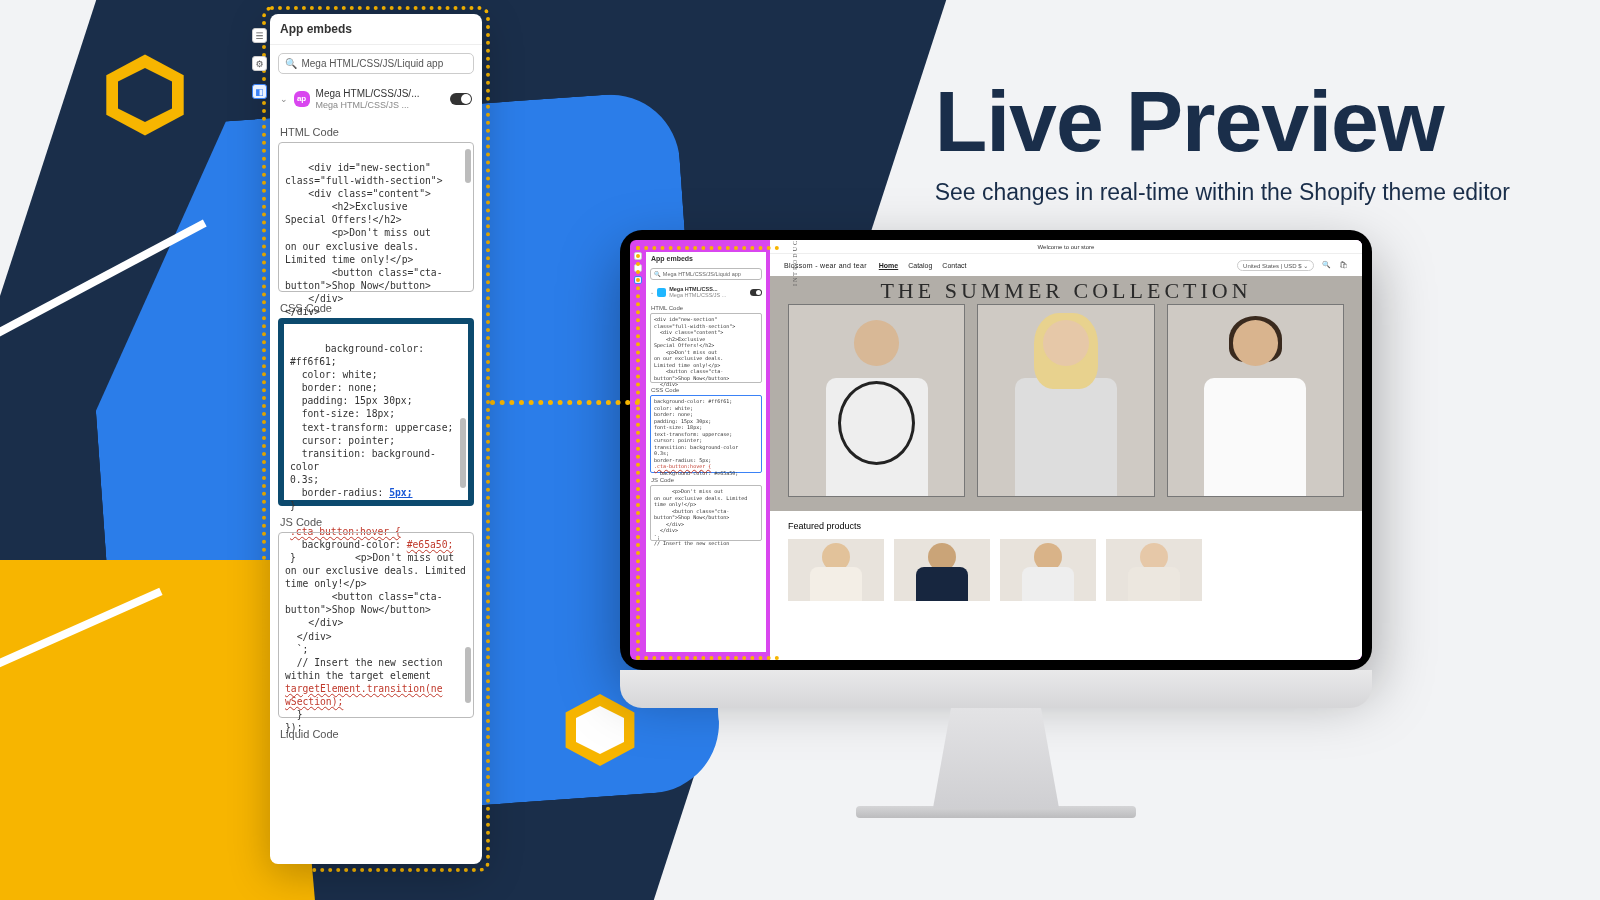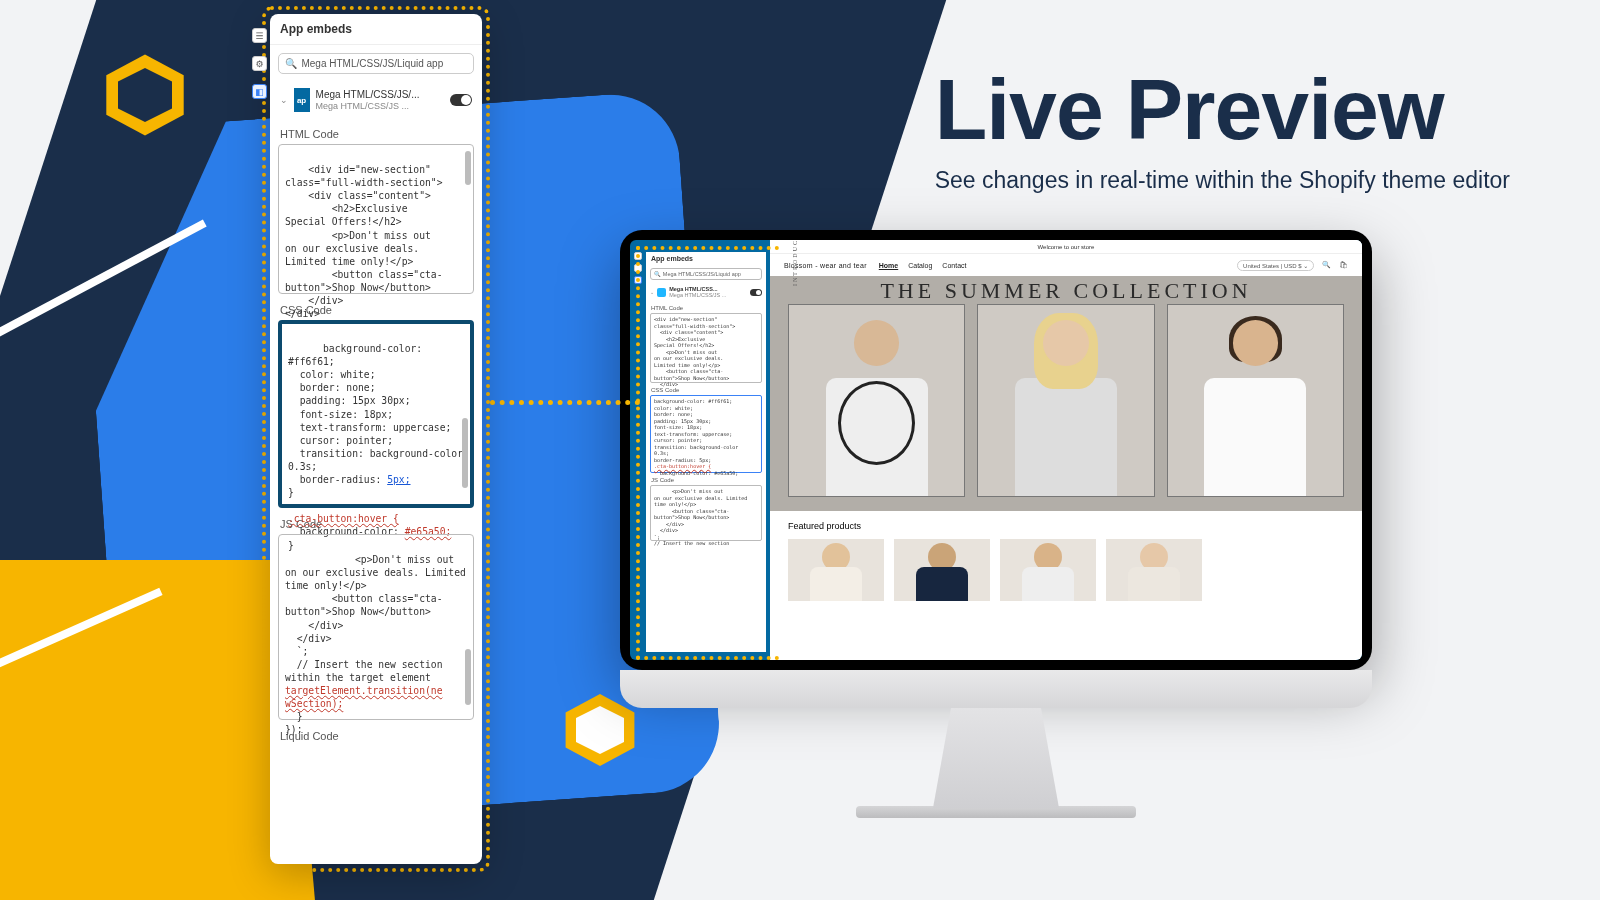--- a/index.html
+++ b/index.html
@@ -20,21 +20,21 @@
 .bg-yellow { position: absolute; left: -50px; top: 560px; width: 420px; height: 400px;
   background: #f7b500; z-index: 1;
   clip-path: polygon(0 0, 68% 0, 100% 100%, 0 100%); transform: skewX(-14deg);}
 .bg-line1 { position:absolute; left:-40px; top:280px; width:260px; height:8px; background:#fff; transform:rotate(-28deg); z-index:2;}
 .bg-line2 { position:absolute; left:-40px; top:630px; width:210px; height:8px; background:#fff; transform:rotate(-24deg); z-index:2;}
 
 .hex { position: absolute; z-index: 3; }
 .hex svg { display:block; }
 
 
-.headline { position:absolute; right:90px; top:60px; z-index:5; text-align:left; }
+.headline { position:absolute; right:90px; top:72px; z-index:5; text-align:left; }
 .headline h1 { font-size:86px; font-weight:800; color:#1a2e4a; letter-spacing:-1px; }
 .headline p { font-size:23px; color:#1a2e4a; margin-top:8px; }
 
 
 .panel-lg { position:absolute; left:270px; top:14px; width:212px; height:850px;
   background:#fff; border-radius:8px; box-shadow:0 10px 40px rgba(0,0,0,.25);
   z-index:10; font-size:11px; color:#333; overflow:hidden; }
 .dots-border { position:absolute; left:262px; top:6px; width:228px; height:866px;
   border:4px dotted #f7b500; border-radius:10px; z-index:9; pointer-events:none; }
 .dots-connector { position:absolute; left:490px; top:400px; width:150px; height:0;
@@ -44,44 +44,44 @@
 .iconstrip .ic { position:absolute; left:-18px; width:15px; height:15px; background:#fff;
   border:1px solid #ccc; border-radius:3px; display:flex; align-items:center; justify-content:center;
   font-size:9px; color:#555; }
 .iconstrip .ic.active { border-color:#3b82f6; color:#3b82f6; background:#eaf2ff;}
 
 .panel-lg .hd { padding:8px 10px; font-weight:700; font-size:12px; border-bottom:1px solid #eee;}
 .panel-lg .search { margin:8px; border:1px solid #ccc; border-radius:5px; padding:4px 6px;
   display:flex; align-items:center; gap:4px; font-size:10px; color:#555;}
 .panel-lg .app-row { display:flex; align-items:center; gap:6px; padding:6px 10px; font-size:10px;}
 .panel-lg .app-row .chev { color:#888; font-size:9px;}
-.panel-lg .app-row .aicon { width:16px; height:24px; background:#0369a1; border-radius:0;
+.panel-lg .app-row .aicon { width:16px; height:16px; background:#d946ef; border-radius:6px;
   display:flex; align-items:center; justify-content:center; color:#fff; font-size:8px; font-weight:700;}
 .panel-lg .app-row .names { flex:1; line-height:1.15; overflow:hidden;}
 .panel-lg .app-row .names .t { font-weight:400; white-space:nowrap; overflow:hidden; text-overflow:ellipsis;}
 .panel-lg .app-row .names .s { color:#888; font-size:9px;}
 .panel-lg .toggle { width:22px; height:12px; background:#333; border-radius:6px; position:relative; flex-shrink:0;}
 .panel-lg .toggle::after { content:""; position:absolute; right:1px; top:1px; width:10px; height:10px;
   background:#fff; border-radius:50%;}
 
 .panel-lg .lbl { padding:10px 10px 4px; font-size:11px; color:#555;}
 .panel-lg .codebox { margin:0 8px; border:1px solid #bbb; border-radius:4px; padding:5px 6px;
   font-family:Menlo,Consolas,monospace; font-size:9.7px; line-height:1.35; color:#333;
   position:relative; white-space:pre-wrap; word-break:break-word;}
-.panel-lg .codebox.blue { border:4px solid #0c4a6e; }
+.panel-lg .codebox.blue { border:6px solid #0c4a6e; }
 .panel-lg .scrollbar { position:absolute; right:2px; top:4px; bottom:4px; width:6px; }
 .panel-lg .scrollbar .thumb { position:absolute; left:0; width:6px; background:#bcbcbc; border-radius:3px;}
 .codebox .red { color:#c0392b; text-decoration: underline wavy #c0392b 1px; }
-.codebox .blue-u { color:#1857d6; text-decoration:underline;}
+.codebox .blue-u { color:#1857d6; text-decoration:underline;font-weight:bold;}
 
 
 .imac { position:absolute; left:620px; top:230px; width:752px; z-index:6;}
 .imac .bezel { width:752px; height:440px; background:#000; border-radius:22px; padding:10px;
   box-shadow:0 24px 60px rgba(0,0,0,.35);}
-.imac .screen { width:100%; height:100%; background:#0369a1; border-radius:6px; position:relative; overflow:hidden;}
+.imac .screen { width:100%; height:100%; background:#d946ef; border-radius:6px; position:relative; overflow:hidden;}
 .imac .chin { width:752px; height:38px; background:linear-gradient(#e9e9ea,#d6d6d8);
   border-radius:0 0 22px 22px;}
 .imac .stand { width:150px; height:100px; margin:0 auto; background:linear-gradient(#e3e3e5,#cfcfd2);
   clip-path:polygon(20% 0,80% 0,92% 100%,8% 100%);}
 .imac .base { width:280px; height:12px; margin:-2px auto 0; background:linear-gradient(#d5d5d7,#bcbcbe);
   border-radius:4px;}
 .imac .dots { position:absolute; left:6px; top:6px; width:143px; height:414px;
   border:4px dotted #f7b500; border-right:none; z-index:3; pointer-events:none;}
 
 

